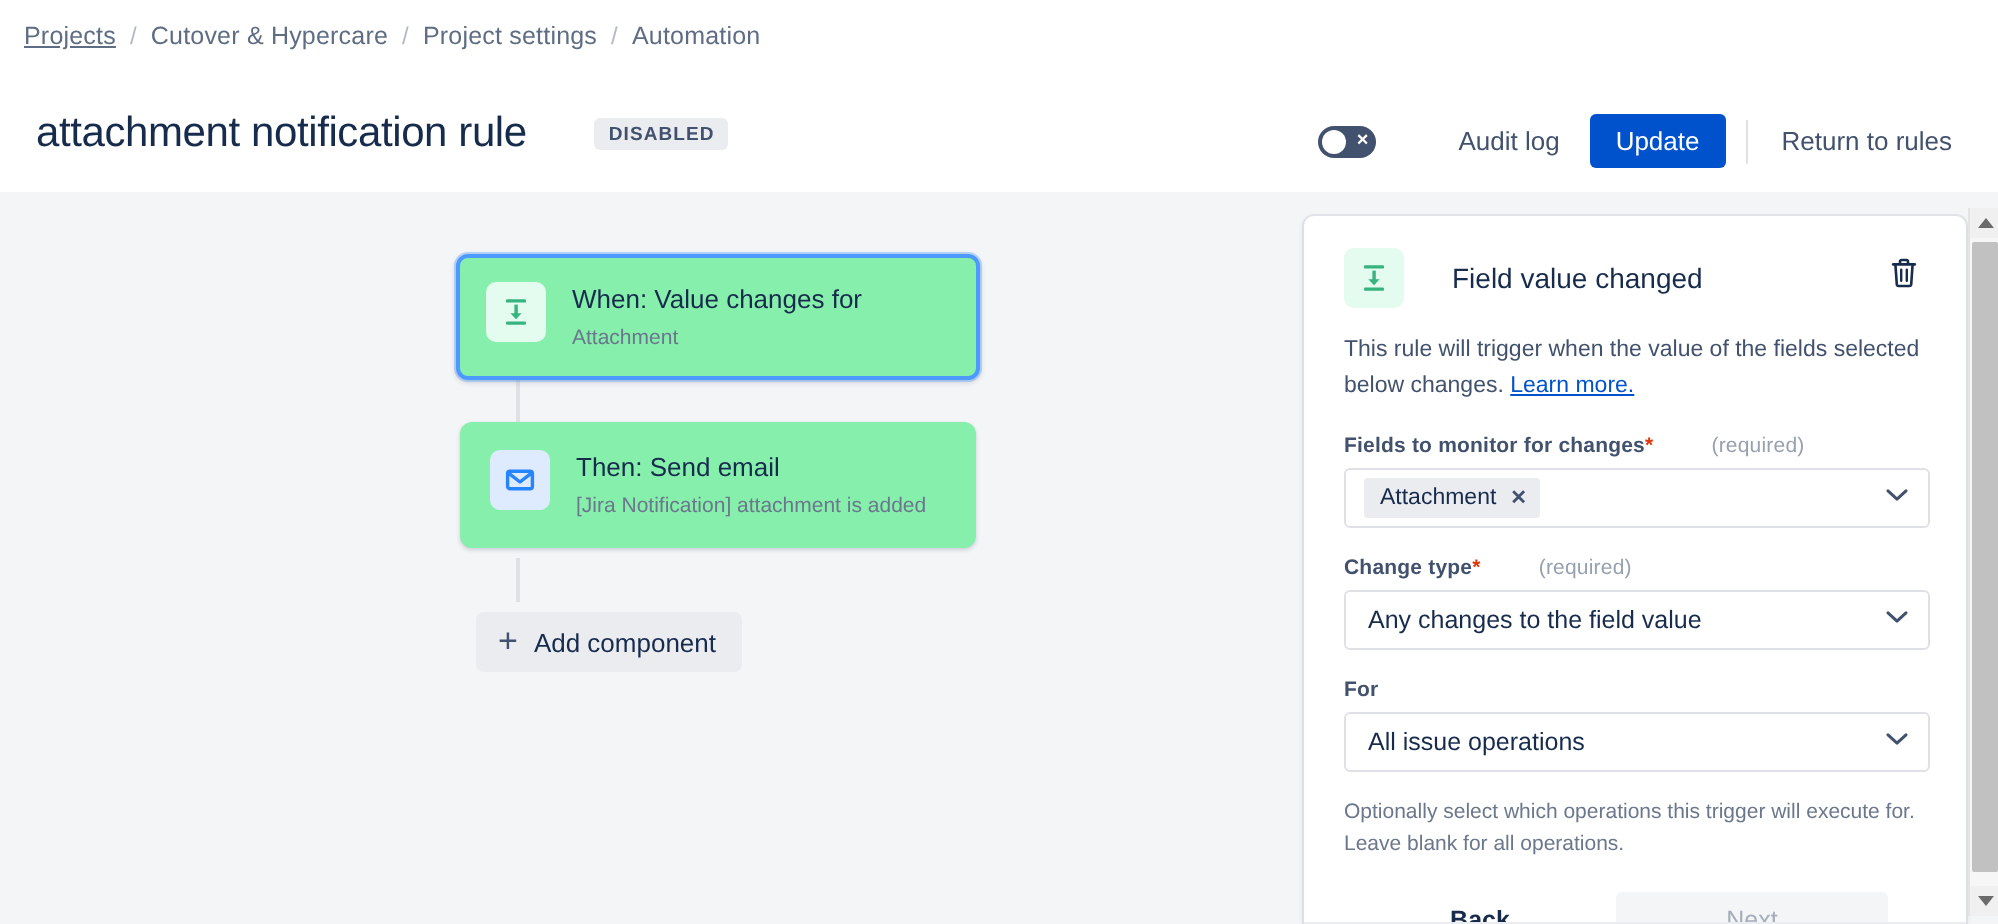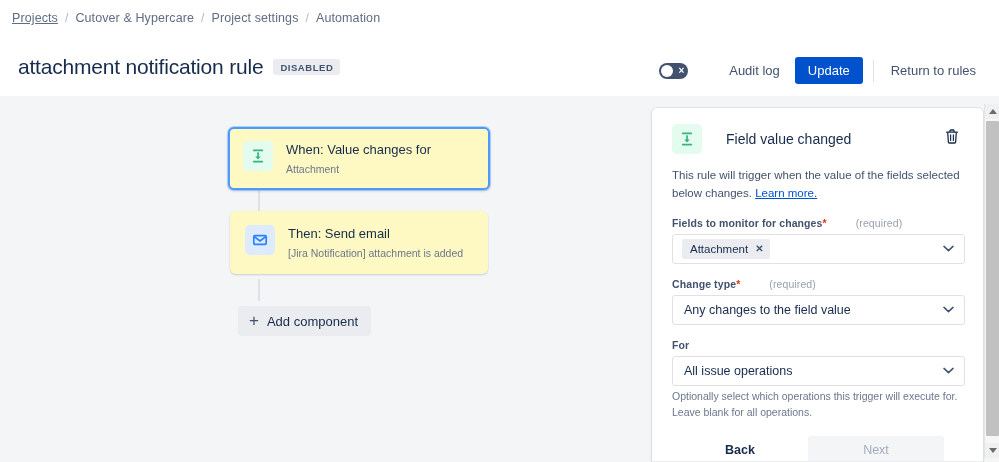--- a/index.html
+++ b/index.html
@@ -16,21 +16,21 @@
   .breadcrumb {
     position: absolute; left: 12px; top: 11px;
     display: flex; align-items: center; gap: 7px;
     font-size: 12.5px; color: #5e6c84; letter-spacing: .1px;
   }
   .bc-link { color:#5e6c84; text-decoration: underline; cursor:pointer; }
   .bc-item { color:#5e6c84; }
   .bc-sep { color:#b3bac5; font-size:12px; }
 
   
-  .title-row { position:absolute; left:18px; top:55px; display:flex; align-items:center; gap:10px; }
+  .title-row { position:absolute; left:18px; top:55px; display:flex; align-items:center; gap:34px; }
   .page-title { font-size:21px; font-weight:500; color:#172b4d; letter-spacing:-.2px; }
   .badge-disabled {
     background:#ebecf0; color:#42526e; font-size:9.5px; font-weight:700;
     letter-spacing:.55px; padding:3px 7px 2px; border-radius:3px;
   }
 
   
   .actions { position:absolute; right:12px; top:57px; display:flex; align-items:center; gap:0; }
   .toggle {
     width:29px; height:16px; border-radius:9px; background:#42526e;
@@ -56,21 +56,21 @@
   
   .canvas { position:absolute; left:0; top:96px; width:999px; height:366px; background:#f4f5f7; }
 
   
   .flow { position:absolute; left:228px; top:31px; width:262px; }
   .connector { position:absolute; left:30px; width:2px; background:#dfe1e6; }
   .conn1 { top:61px; height:23px; }
   .conn2 { top:152px; height:22px; }
 
   .card {
-    position:relative; background:#fef9c3; border-radius:6px;
+    position:relative; background:#86efac; border-radius:6px;
     display:flex; align-items:flex-start; gap:13px; padding:13px 15px;
     box-shadow:0 1px 2px rgba(9,30,66,.18);
   }
   .card.selected {
     border:2px solid #4c9aff; padding:11px 13px;
     box-shadow:0 0 0 1px rgba(76,154,255,.35), 0 1px 3px rgba(9,30,66,.2);
   }
   .card-icon {
     width:30px; height:30px; border-radius:5px; flex:none;
     display:flex; align-items:center; justify-content:center; margin-top:1px;
@@ -123,21 +123,21 @@
   .select-value { font-size:12.5px; color:#172b4d; flex:1; }
   .select-value.tall { padding-left:2px; }
   .chev { color:#42526e; font-size:10px; line-height:1; margin-left:6px; }
 
   .chip {
     background:#ebecf0; border-radius:2px; height:20px; display:inline-flex;
     align-items:center; gap:7px; padding:0 6px 0 8px; font-size:11.5px; color:#172b4d;
   }
   .chip-x { font-size:10px; color:#42526e; cursor:pointer; font-weight:700; }
 
-  .help-text { font-size:10.5px; color:#6b778c; line-height:1.55; margin-top:2px; }
+  .help-text { font-size:10.5px; color:#6b778c; line-height:1.55; margin-top:12px; }
 
   .footer-btns { display:flex; align-items:center; gap:0; margin-top:16px; }
   .btn-back {
     flex:0 0 136px; text-align:center; font-size:12.5px; font-weight:600;
     color:#172b4d; padding:7px 0; cursor:pointer; border-radius:3px;
   }
   .btn-next {
     flex:0 0 136px; text-align:center; font-size:12.5px; color:#a5adba;
     background:#f4f5f7; padding:7px 0; border-radius:3px; cursor:default;
   }

